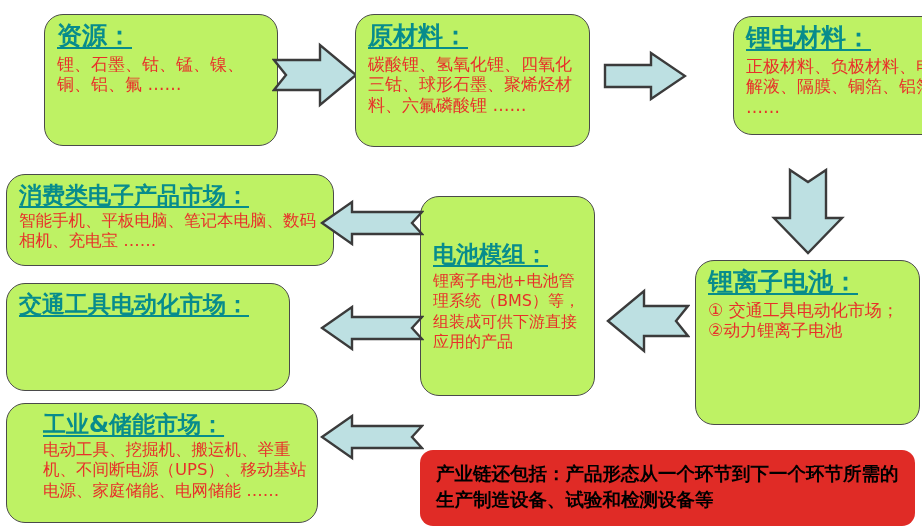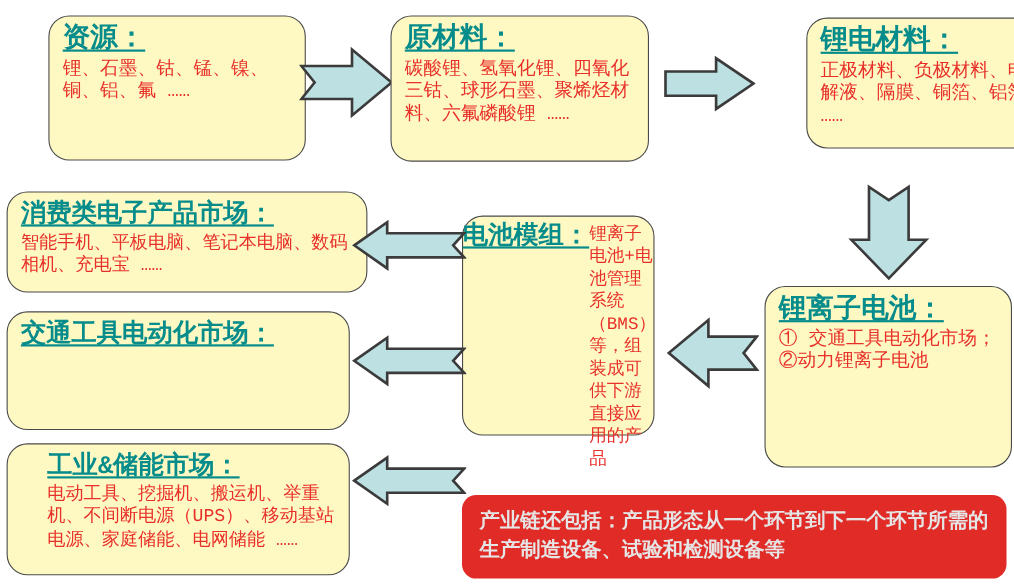--- a/index.html
+++ b/index.html
@@ -15,25 +15,24 @@
     width: 922px;
     height: 532px;
     overflow: hidden;
     background: #ffffff;
   }
 
   
   .node {
     position: absolute;
     box-sizing: border-box;
-    background: #fef9c3;
+    background: #bef264;
     border: 1.4px solid #4a4a4a;
     border-radius: 19px;
     padding: 6px 10px 6px 12px;
-    font-family: Liberation Mono, monospace;
   }
   .node .title {
     color: #078c8c;
     font-weight: bold;
     text-decoration: underline;
     text-underline-offset: 3px;
     letter-spacing: 0px;
     white-space: nowrap;
     line-height: 1.22;
   }
@@ -58,48 +57,48 @@
 
   #n-libatmat       { left:695px; top:16px;  width:225px; height:119px;margin-left:38px; }
   #n-libatmat .title{ font-size:25px; }
   #n-libatmat .body { font-size:17px; }
 
   #n-licell         { left:695px; top:260px; width:225px; height:165px; }
   #n-licell .title  { font-size:25px; }
   #n-licell .body   { font-size:17px; }
 
   #n-module         { left:420px; top:196px; width:175px; height:200px;
-                      display:flex; flex-direction:row; justify-content:center;
+                      display:flex; flex-direction:column; justify-content:center;
                       padding:4px 10px 4px 12px; }
   #n-module .title  { font-size:23px; margin-bottom:1px; }
   #n-module .body   { font-size:16px; line-height:1.28; }
 
   #n-consumer       { left:6px;   top:174px; width:328px; height:92px; }
   #n-consumer .title{ font-size:23px; }
   #n-consumer .body { font-size:16.5px; }
 
-  #n-transport      { left:6px;   top:283px; width:312px; height:108px; }
+  #n-transport      { left:6px;   top:283px; width:284px; height:108px; }
   #n-transport .title{ font-size:23px; }
   #n-transport .body { font-size:16.5px; }
 
   #n-industry       { left:6px;   top:403px; width:312px; height:120px;padding-left:36px; }
   #n-industry .title{ font-size:23px; }
   #n-industry .body { font-size:16.5px; }
 
   
   #banner {
     position: absolute;
     left: 420px;
     top: 450px;
     width: 495px;
     height: 76px;
     box-sizing: border-box;
     background: #e02b26;
     border-radius: 13px;
-    color: #e5e5e5;
+    color: #000000;
     font-weight: bold;
     font-size: 18.5px;
     line-height: 1.42;
     padding: 11px 14px 0 16px;
   }
 
   
   .arrow { position: absolute; }
   .arrow svg { display: block; }
   .arrow polygon {

